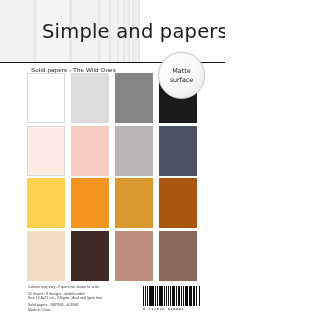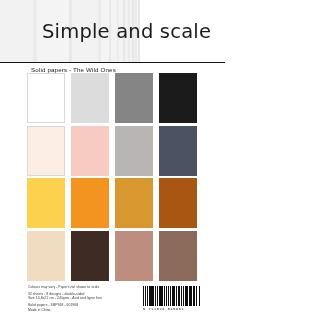--- a/index.html
+++ b/index.html
@@ -198,26 +198,30 @@
         <div class="stripe" style="left: 123px; width: 2px; background: rgb(232, 232, 232);"></div>
         <div class="stripe" style="left: 125px; width: 3px; background: rgb(242, 242, 242);"></div>
         <div class="stripe" style="left: 128px; width: 2px; background: rgb(235, 235, 235);"></div>
         <div class="stripe" style="left: 130px; width: 2px; background: rgb(244, 244, 244);"></div>
         <div class="stripe" style="left: 132px; width: 2px; background: rgb(232, 232, 232);"></div>
         <div class="stripe" style="left: 134px; width: 1px; background: rgb(242, 242, 242);"></div>
         <div class="stripe" style="left: 135px; width: 2px; background: rgb(235, 235, 235);"></div>
         <div class="stripe" style="left: 137px; width: 1px; background: rgb(244, 244, 244);"></div>
         <div class="stripe" style="left: 138px; width: 2px; background: rgb(232, 232, 232);"></div>
       </div>
-    <div class="brand-title">Simple and scale</div>
+    <div class="brand-title">Simple and papers</div>
   </div>
   <div class="rule"></div>
 
   <div class="product-line">Solid papers - The Wild Ones</div>
 
+  <div class="matte-badge">
+    <span>Matte</span>
+    <span>surface</span>
+  </div>
 
   <div class="grid">
       <div class="swatch-row r0">
         <div class="swatch c0 light-edge" style="background: rgb(255, 255, 255);"></div>
         <div class="swatch c1" style="background: rgb(220, 220, 220);"></div>
         <div class="swatch c2" style="background: rgb(133, 133, 133);"></div>
         <div class="swatch c3" style="background: rgb(27, 27, 27);"></div>
       </div>
       <div class="swatch-row r1">
         <div class="swatch c0 light-edge" style="background: rgb(251, 236, 228);"></div>

